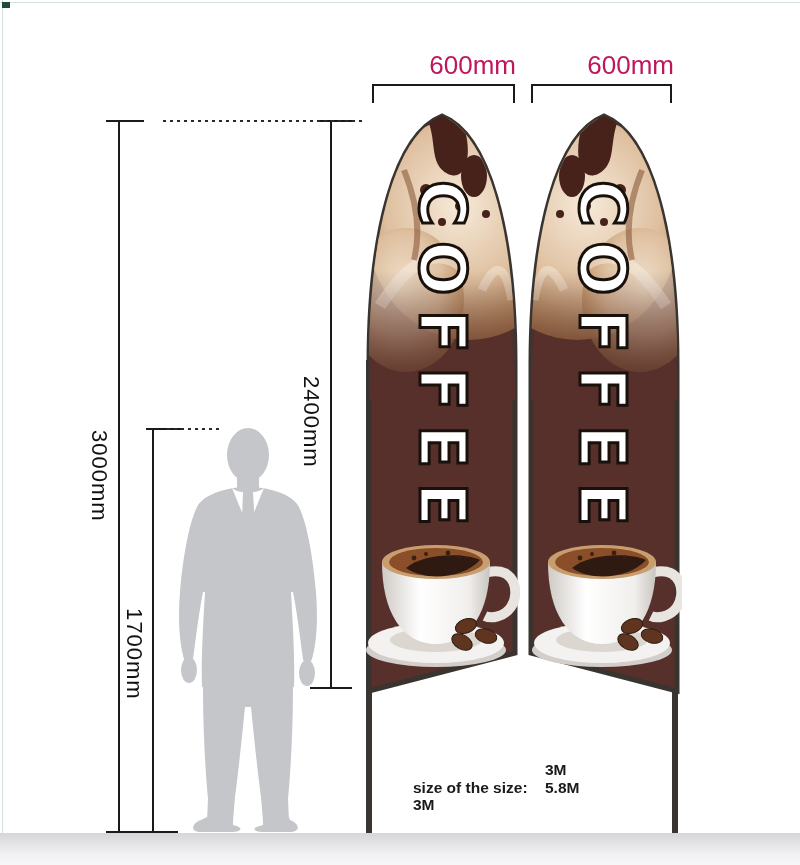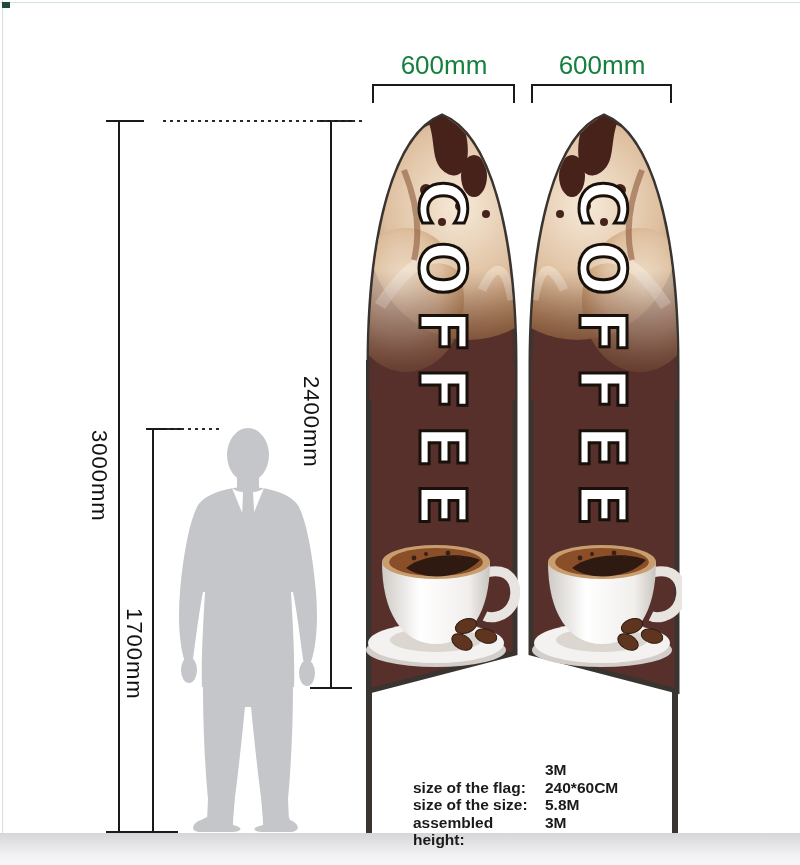--- a/index.html
+++ b/index.html
@@ -12,21 +12,21 @@
   .corner{left:2px;top:2px;width:8px;height:6px;background:#1d4a3e;}
   
   .ground{left:0;top:833px;width:800px;height:32px;
           background:linear-gradient(#d6d6d8,#f2f2f4 70%,#f7f7f8);}
   
   .dline-v{width:2px;background:#1a1a1a;}
   .dline-h{height:2px;background:#1a1a1a;}
   .dotted{height:2px;background:repeating-linear-gradient(90deg,#2a2a2a 0 3px,transparent 3px 7px);}
   .dlabel-v{writing-mode:vertical-rl;font-size:22px;color:#111;letter-spacing:1px;
             text-align:center;white-space:nowrap;}
-  .dlabel-h{font-size:26px;color:#15803d;text-align:center;}
+  .dlabel-h{font-size:26px;color:#be185d;text-align:right;}
   
   .pole{width:6px;background:#3a3531;}
   
   .flag-letters{writing-mode:vertical-rl;font-weight:bold;font-size:64px;
                 letter-spacing:14px;color:#ffffff;line-height:78px;
                 -webkit-text-stroke:3px #17100b;text-stroke:3px #17100b;
                 font-family:"DejaVu Sans","Liberation Sans",sans-serif;z-index:6;}
   
   .specs{left:413px;top:761px;width:260px;font-weight:bold;font-size:15.5px;
          line-height:17.5px;color:#1a1a1a;z-index:7;}
@@ -198,26 +198,21 @@
   <div class="abs dline-h" style="left:531px;top:84px;width:141px;"></div>
   <div class="abs dline-v" style="left:531px;top:84px;height:19px;"></div>
   <div class="abs dline-v" style="left:670px;top:84px;height:19px;"></div>
 
   <div class="abs specs">
     <div class="spec-row">
       <span></span>
       <span>3M</span>
     </div>
     <div class="spec-row">
-      <span>size of the flag:</span>
-      <span>240*60CM</span>
-    </div>
-    <div class="spec-row">
       <span>size of the size:</span>
       <span>5.8M</span>
     </div>
     <div class="spec-row">
-      <span>assembled height:</span>
       <span>3M</span>
     </div>
   </div>
 
 </div>
 
 </body></html>

